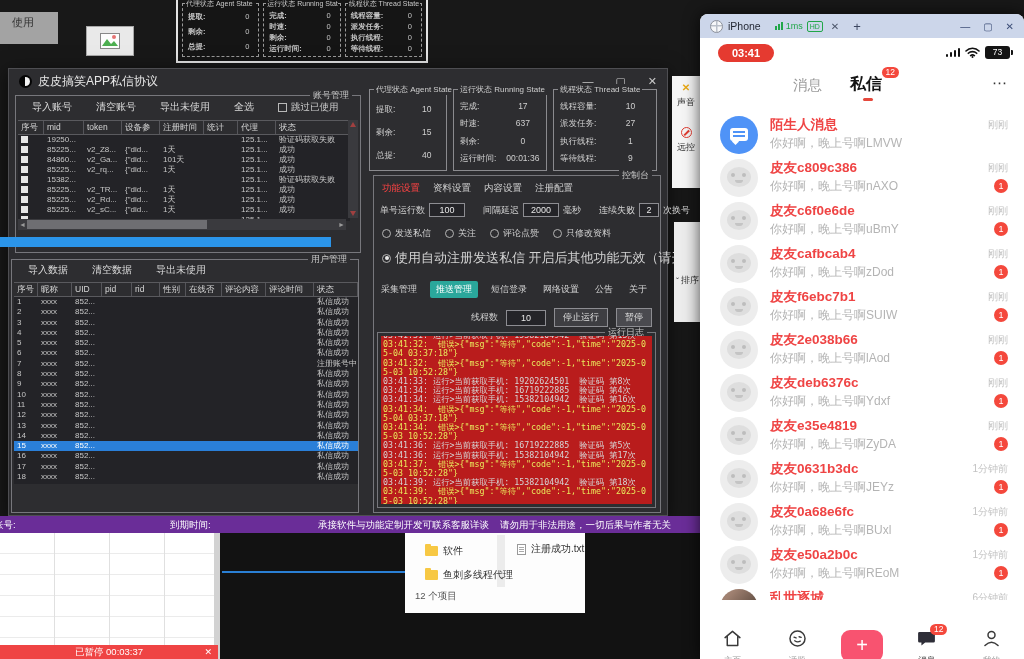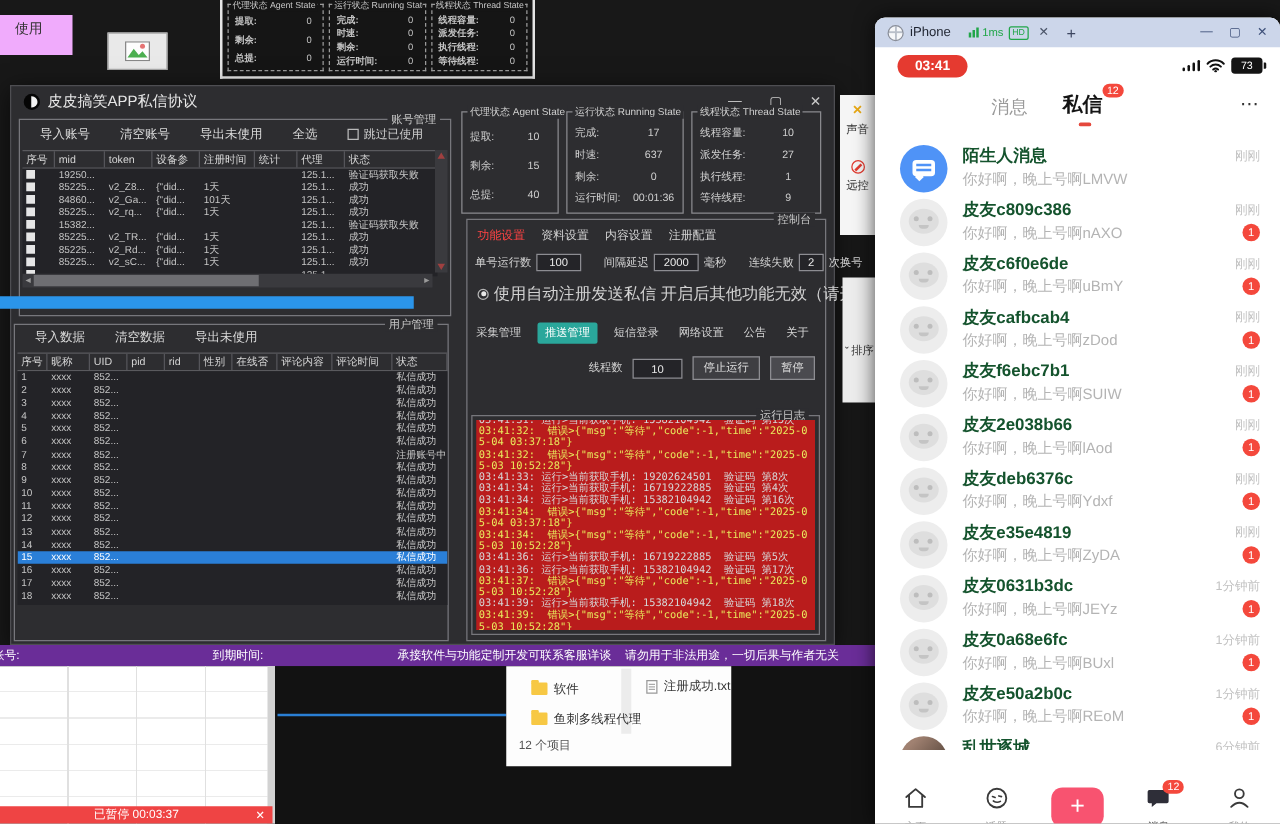--- a/index.html
+++ b/index.html
@@ -1,21 +1,21 @@
 <!DOCTYPE html>
 <html><head>
 <meta charset="utf-8">
 <style>
   * { margin:0; padding:0; box-sizing:border-box; }
   html,body { background:#101010; }
   body { font-family:"Liberation Sans", sans-serif; }
   #screen { position:relative; width:1024px; height:659px; background:#181818; overflow:hidden; }
 
   
-  .frag-use { position:absolute; left:0; top:12px; width:58px; height:32px; background:#f0abfc; color:#333; font-size:11px; padding:3px 0 0 12px; }
+  .frag-use { position:absolute; left:0; top:12px; width:58px; height:32px; background:#a3a3a3; color:#333; font-size:11px; padding:3px 0 0 12px; }
   .frag-iconbtn { position:absolute; left:86px; top:26px; width:48px; height:30px; background:#e9e9e9; border:1px solid #a8a8a8; display:flex; align-items:center; justify-content:center; }
   .design-win { position:absolute; left:176px; top:0; width:252px; height:63px; background:#151515; border:2px solid #e4e4e4; border-top:none; display:flex; gap:4px; padding:3px 4px 4px 4px; }
   .dbox { flex:1; border:1px dashed #9a9a9a; position:relative; padding:6px 3px 2px 3px; display:flex; flex-direction:column; justify-content:space-around; }
   .dbox .sb-legend { position:absolute; top:-5px; left:2px; background:#151515; color:#c8c8c8; font-size:7px; padding:0 1px; white-space:nowrap; max-width:72px; overflow:hidden; }
   .dbox .sb-row { display:flex; justify-content:space-between; padding:0 6px 0 2px; color:#c4c4c4; font-size:7.5px; line-height:8px; white-space:nowrap; }
 
   
   .main-win { position:absolute; left:8px; top:68px; width:660px; height:448px; background:#2d2d30; border:1px solid #4e4e52; box-shadow:0 4px 18px rgba(0,0,0,.6); }
   .titlebar { height:24px; display:flex; align-items:center; padding:0 10px; color:#e6e6e6; font-size:12px; }
   .app-icon { width:13px; height:13px; border-radius:50%; background:#050505; margin-right:6px; position:relative; flex:none; }
@@ -146,21 +146,21 @@
   .chat-row { position:absolute; left:0; width:100%; height:43px; }
   .c-av { position:absolute; left:20px; top:2px; width:38px; height:38px; border-radius:50%; background:#ededed; overflow:hidden; }
   .c-av .face { position:absolute; left:7px; top:8px; width:24px; height:20px; border-radius:50%; background:#dedede; }
   .c-av .face::before { content:''; position:absolute; left:4px; top:6px; width:4px; height:4px; border-radius:50%; background:#bdbdbd; box-shadow:11px 0 0 #bdbdbd; }
   .c-av .face::after { content:''; position:absolute; left:8px; top:13px; width:8px; height:3px; border-radius:0 0 6px 6px; background:#c4c4c4; }
   .c-av.sys { background:#4f93f7; }
   .c-av.sys .bub { position:absolute; left:10px; top:12px; width:18px; height:13px; background:#fff; border-radius:3px; }
   .c-av.sys .bub::before { content:''; position:absolute; left:3px; top:3px; width:12px; height:1.8px; background:#4f93f7; box-shadow:0 4px 0 #4f93f7; }
   .c-av.sys .bub::after { content:''; position:absolute; left:3px; bottom:-3px; width:5px; height:5px; background:#fff; transform:rotate(45deg); }
   .c-av.photo { background:linear-gradient(135deg, #a08171 20%, #6b564a 60%, #4a3c35); }
-  .c-name { position:absolute; left:70px; top:2px; font-size:13.5px; font-weight:600; color:#14532d; }
+  .c-name { position:absolute; left:70px; top:2px; font-size:13.5px; font-weight:600; color:#ef4444; }
   .c-msg { position:absolute; left:70px; top:21px; font-size:12px; color:#b4b4b4; }
   .c-time { position:absolute; right:16px; top:4px; font-size:10px; color:#c2c2c2; }
   .c-bdg { position:absolute; right:16px; top:22px; width:14px; height:14px; border-radius:50%; background:#f4483c; color:#fff; font-size:9px; text-align:center; line-height:14px; }
   .itabbar-b { position:absolute; left:0; right:0; top:586px; height:45px; background:#fff; display:flex; }
   .itb-item { flex:1; position:relative; display:flex; flex-direction:column; align-items:center; padding-top:4px; }
   .itb-item svg { width:21px; height:21px; }
   .itb-lbl { font-size:8.5px; color:#a0a0a0; margin-top:2px; }
   .itb-item.active .itb-lbl { color:#3a3a3a; }
   .itb-plusbtn { width:42px; height:32px; border-radius:9px; background:#f85370; color:#fff; font-size:20px; line-height:30px; text-align:center; margin-top:2px; }
   .itb-bdg { position:absolute; top:0px; left:55%; background:#f4483c; color:#fff; font-size:8.5px; border-radius:7px; padding:1px 4px; line-height:9px; }
@@ -435,20 +435,38 @@
       <div class="fieldrow">
         <span>单号运行数</span>
         <input class="inp" style="width: 36px;" value="100">
         <span style="margin-left:14px;">间隔延迟</span>
         <input class="inp" style="width: 36px;" value="2000">
         <span>毫秒</span>
         <span style="margin-left:14px;">连续失败</span>
         <input class="inp" style="width: 20px;" value="2">
         <span>次换号</span>
       </div>
+      <div class="radiorow">
+          <span class="radio">
+            <i></i>
+            <span>发送私信</span>
+          </span>
+          <span class="radio">
+            <i></i>
+            <span>关注</span>
+          </span>
+          <span class="radio">
+            <i></i>
+            <span>评论点赞</span>
+          </span>
+          <span class="radio">
+            <i></i>
+            <span>只修改资料</span>
+          </span>
+        </div>
       <div class="radiorow" style="padding-top:9px; font-size:13px;">
         <span class="radio on">
             <i></i>
             <span>使用自动注册发送私信 开启后其他功能无效（请开代理运行）</span>
           </span>
       </div>
       <div class="botabs">
           <span class="botab">采集管理</span>
           <span class="botab teal">推送管理</span>
           <span class="botab">短信登录</span>

